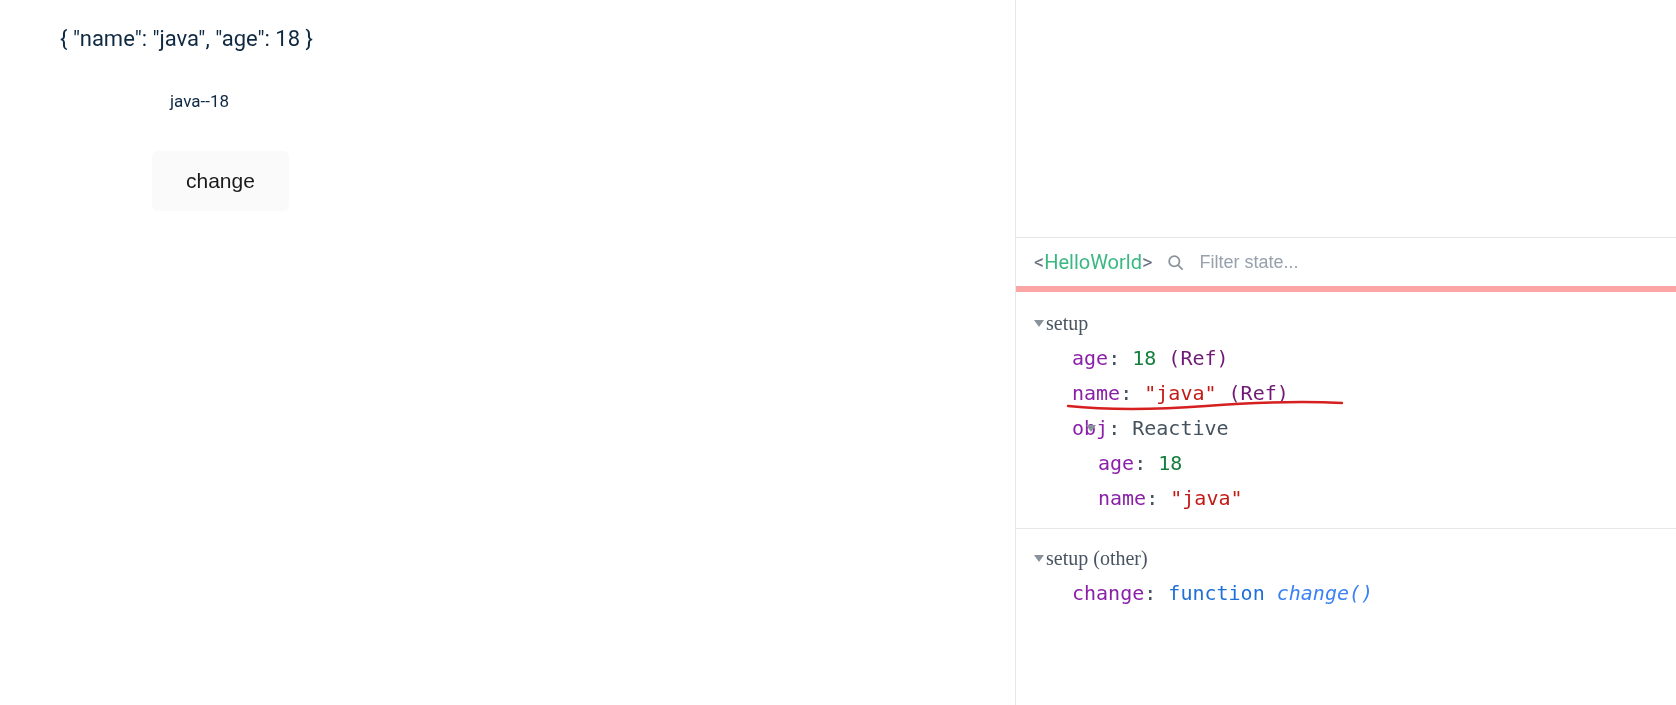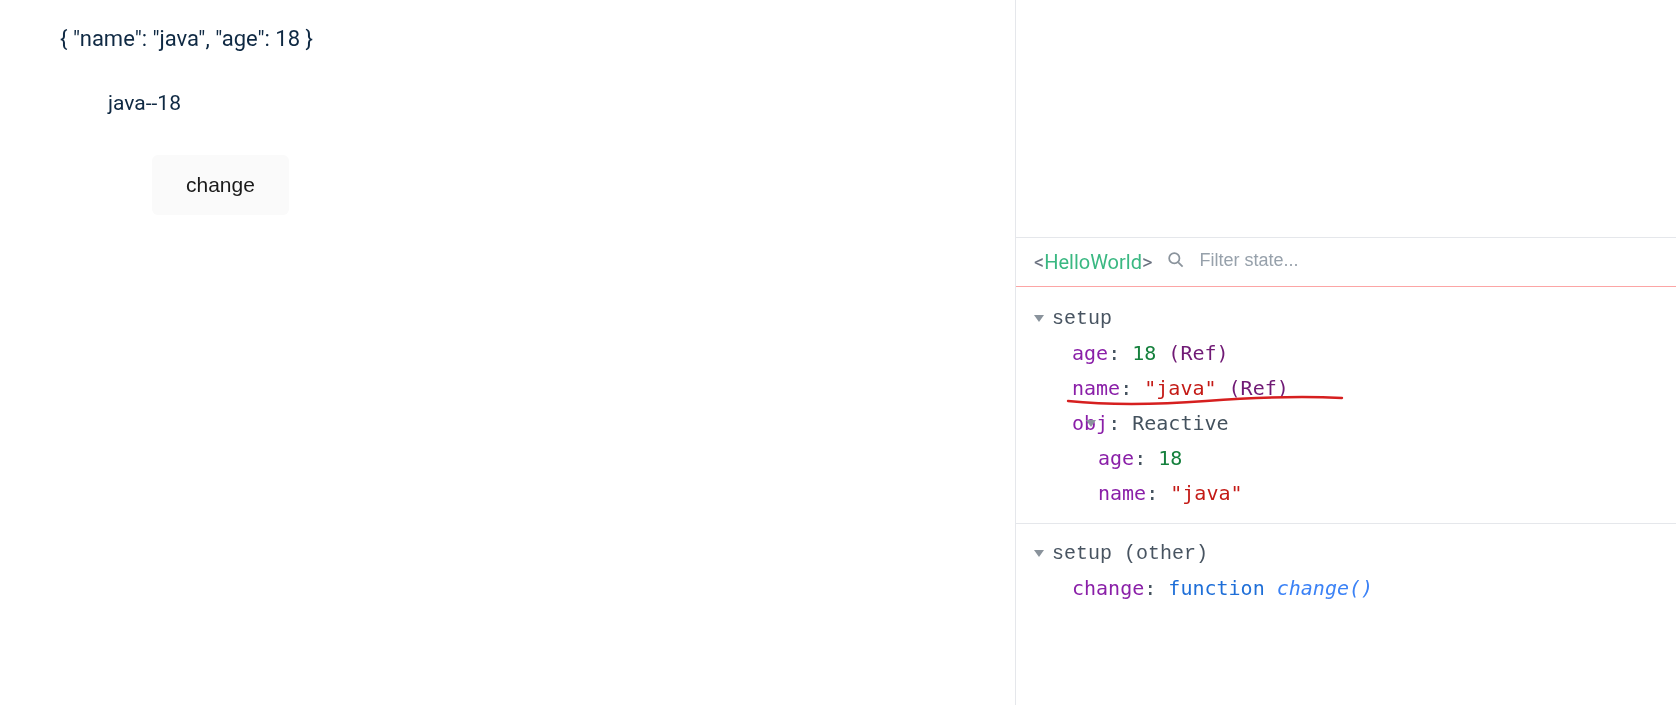--- a/index.html
+++ b/index.html
@@ -19,23 +19,23 @@
       flex: 0 0 1015px;
       padding: 26px 60px;
       color: #0f2943;
     }
     .json-display {
       font-size: 22px;
       color: #0f2943;
       margin-bottom: 40px;
     }
     .data-row {
-      font-size: 21px;
+      font-size: 17px;
       color: #0f2943;
-      margin-left: 48px;
+      margin-left: 110px;
       margin-bottom: 40px;
     }
     .change-btn {
       margin-left: 92px;
       font-size: 21px;
       color: #1a1a1a;
       background: #fafafa;
       border: none;
       border-radius: 6px;
       padding: 18px 34px;
@@ -48,23 +48,23 @@
       flex-direction: column;
       font-size: 20px;
       color: #44525e;
     }
     .devtools-top-blank {
       flex: 0 0 238px;
       border-bottom: 1px solid #e5e7eb;
     }
     .devtools-header {
       display: flex;
-      align-items: flex-start;
+      align-items: center;
       padding: 12px 18px;
-      border-bottom: 1px solid #fca5a5;
+      border-bottom: 6px solid #fca5a5;
       gap: 14px;
     }
     .component-tag {
       color: #6b7280;
       font-size: 20px;
     }
     .component-tag .name {
       color: #3ab882;
     }
     .search-icon {
@@ -86,24 +86,23 @@
     .state-body {
       padding: 14px 18px;
       font-family: "Menlo", "Consolas", monospace;
       font-size: 20px;
       line-height: 1.75;
       position: relative;
     }
     .section-header {
       display: flex;
       align-items: center;
-      gap: 6px;
       color: #485461;
       cursor: pointer;
-      font-family: Liberation Mono, monospace;
+      font-family: Liberation Serif, serif;
     }
     .arrow {
       width: 0;
       height: 0;
       border-left: 5px solid transparent;
       border-right: 5px solid transparent;
       border-top: 7px solid #8a939c;
       margin-right: 2px;
       display: inline-block;
     }

